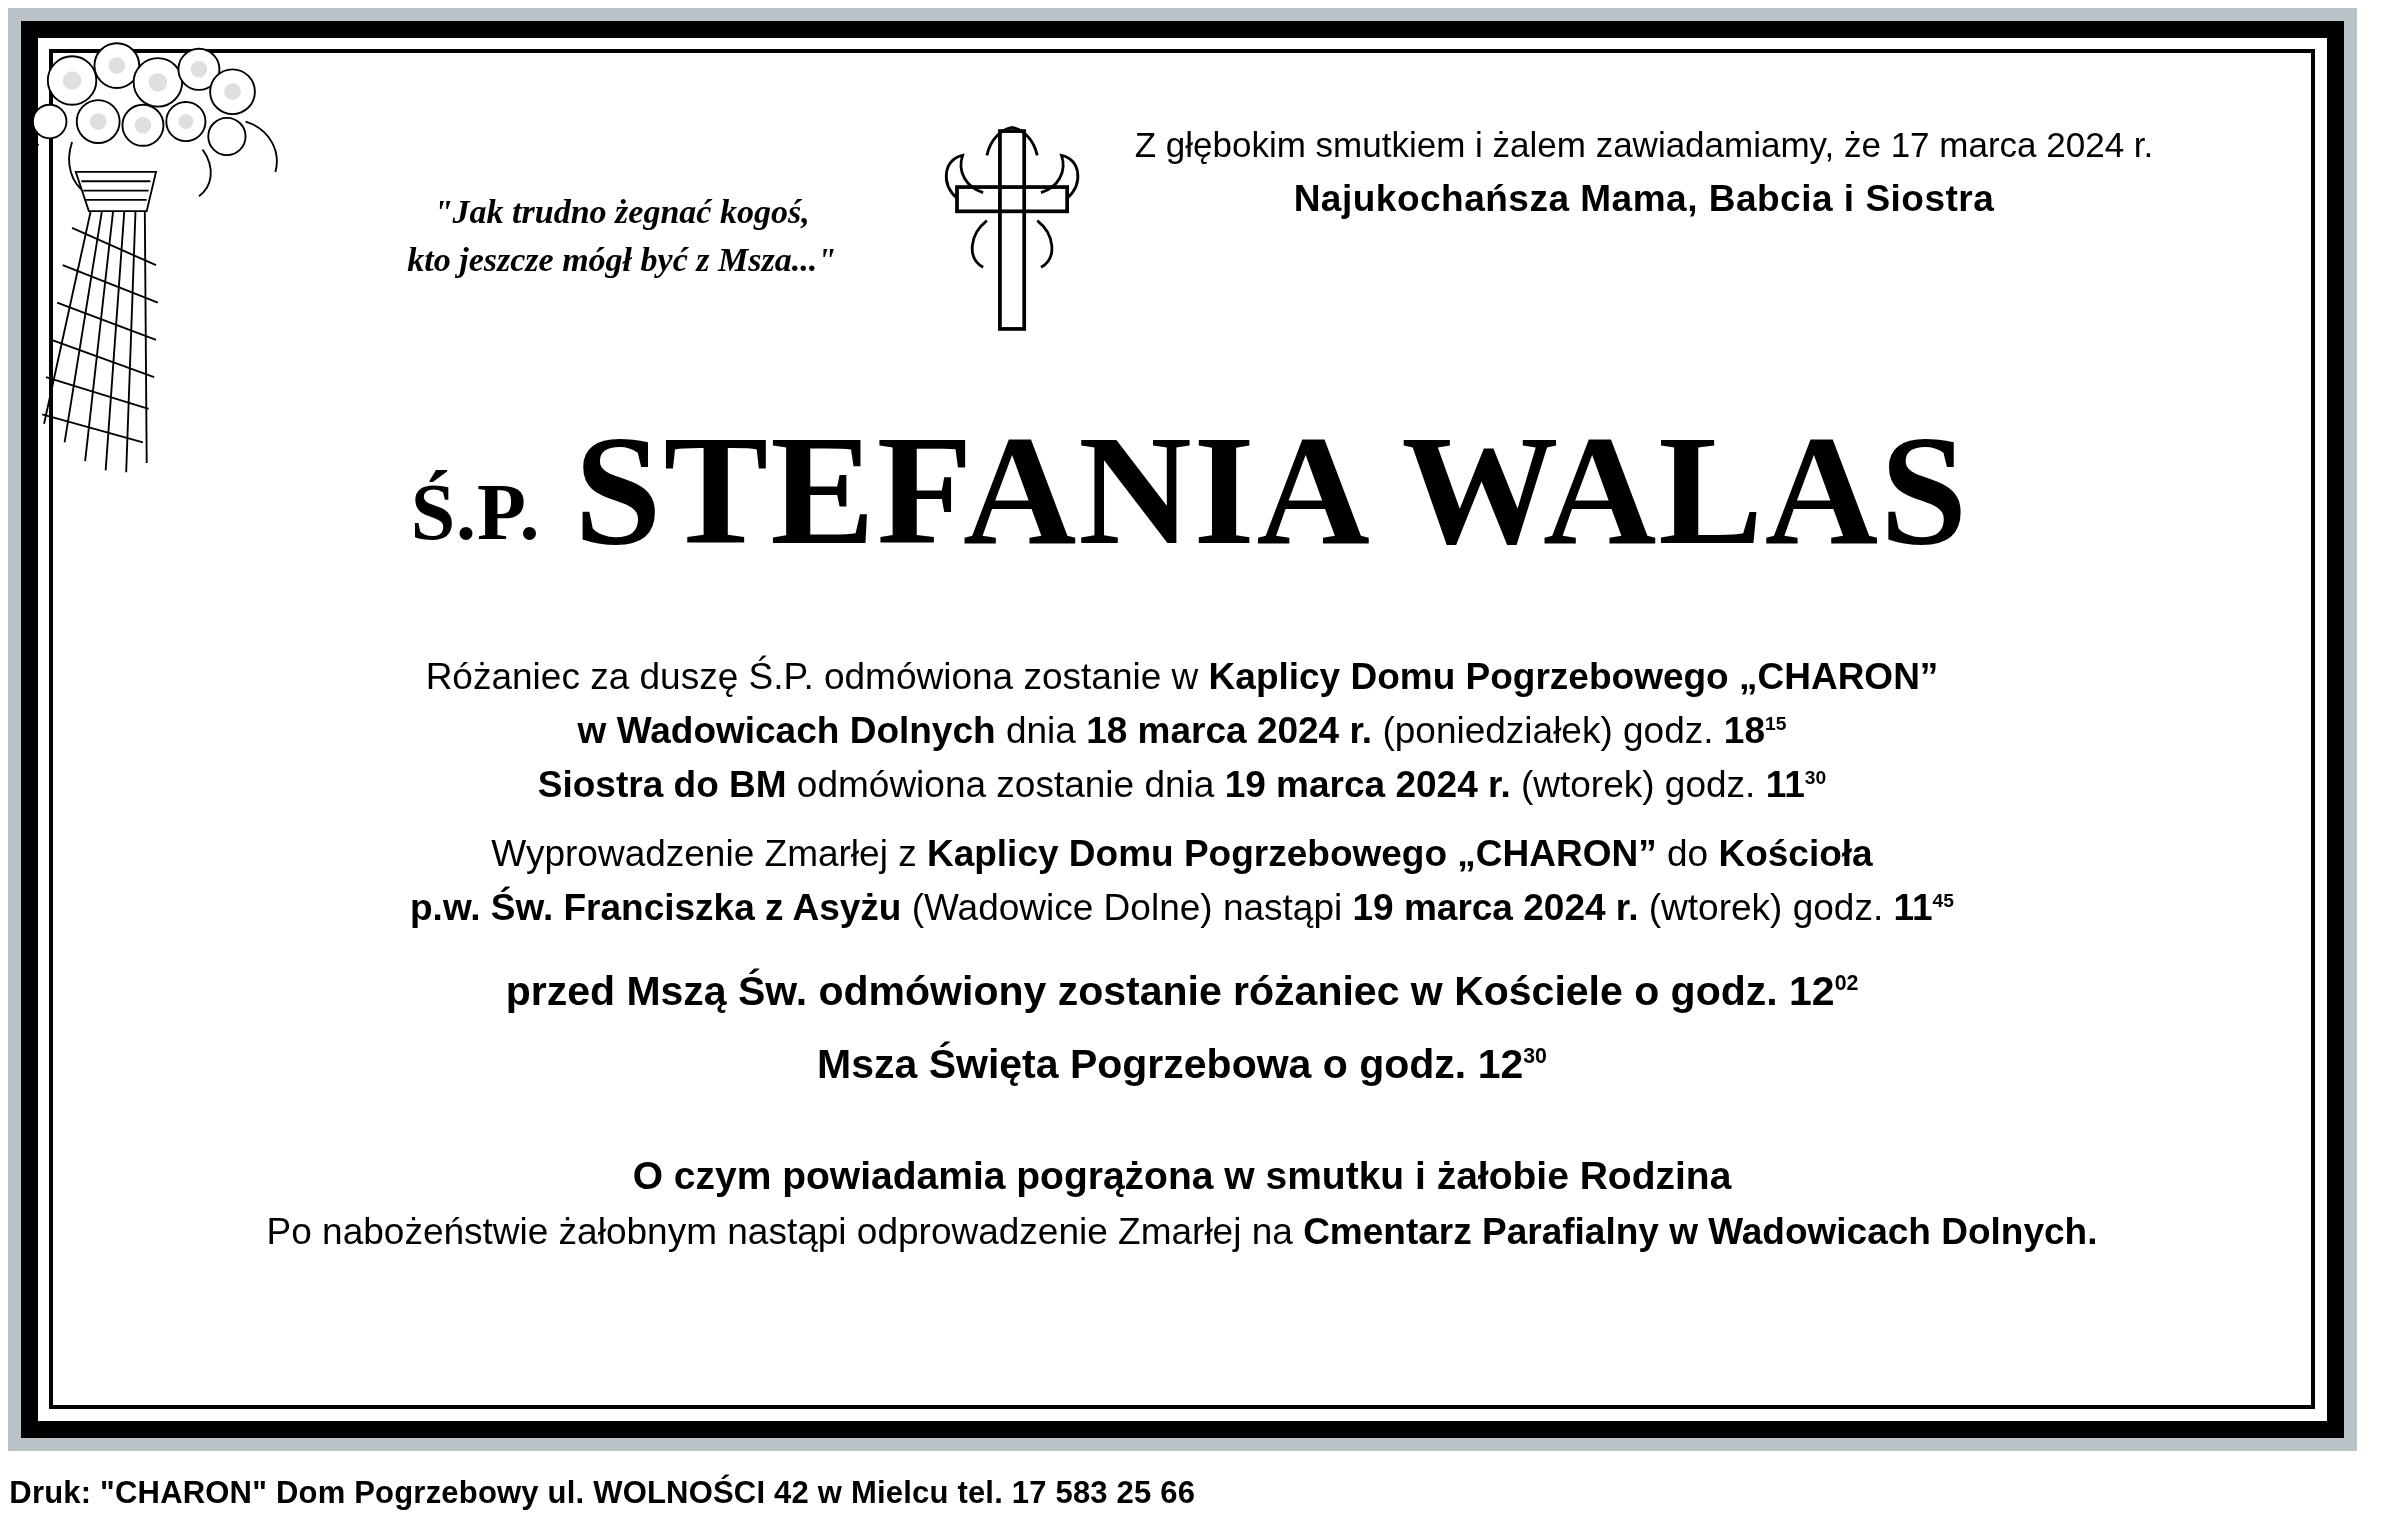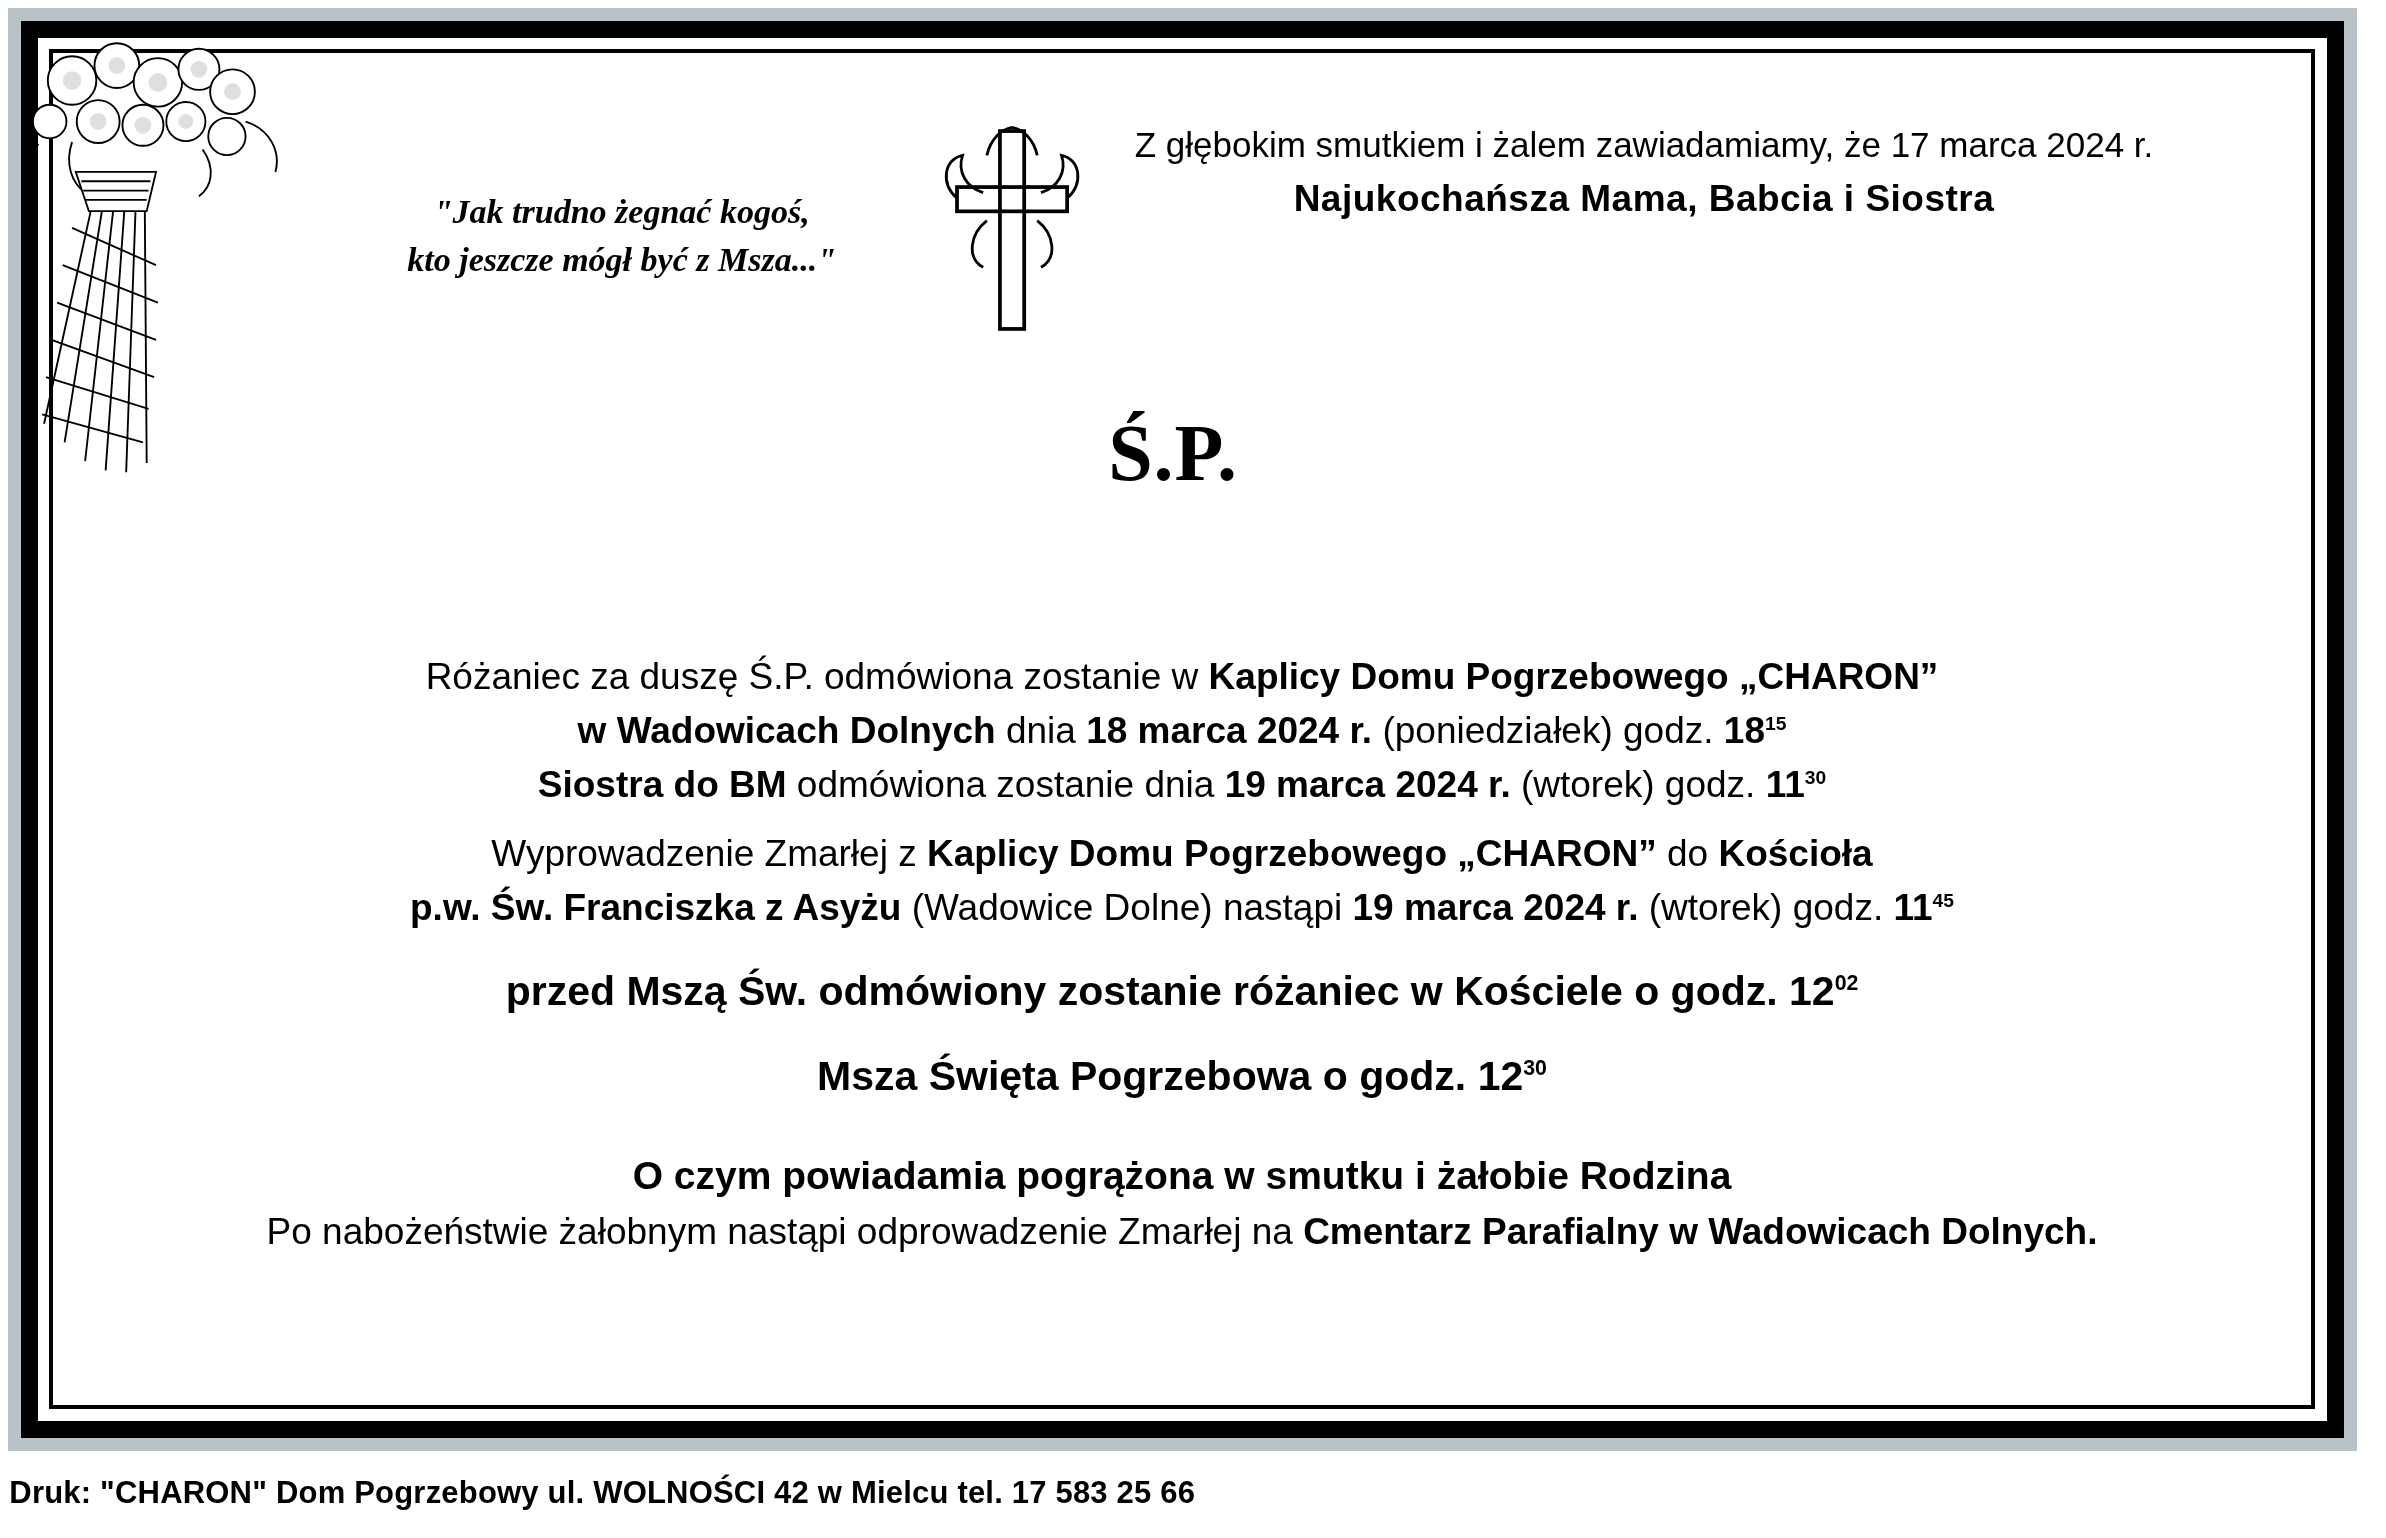--- a/index.html
+++ b/index.html
@@ -240,20 +240,21 @@
         </svg>
 
         <div class="announce">
           <div class="ln1">Z głębokim smutkiem i żalem zawiadamiamy, że 17 marca 2024  r.</div>
           <div class="ln3">Najukochańsza  Mama, Babcia i Siostra</div>
         </div>
       </div>
 
       <div class="name-row">
         <span class="sp-prefix">Ś.P.</span>
+        <span class="name-main">STEFANIA WALAS</span>
       </div>
 
       <div class="body-block blk-rosary">
         <div class="line">
           <span>Różaniec za duszę Ś.P.  odmówiona zostanie w </span><b>Kaplicy Domu Pogrzebowego „CHARON”</b>
         </div>
         <div class="line">
           <b>w Wadowicach Dolnych</b><span> dnia </span><b>18 marca 2024 r.</b><span> (poniedziałek) godz. </span><b>18</b><sup>15</sup>
         </div>
         <div class="line">
@@ -267,21 +268,21 @@
         </div>
         <div class="line">
           <b>p.w. Św. Franciszka z Asyżu</b><span> (Wadowice Dolne) nastąpi </span><b>19 marca 2024 r.</b><span> (wtorek) godz. </span><b>11</b><sup>45</sup>
         </div>
       </div>
 
       <div class="body-block blk-mass">
         <div class="line big">
           <span>przed Mszą Św. odmówiony zostanie różaniec w Kościele o godz. </span><span>12</span><sup>02</sup>
         </div>
-        <div class="line big" style="margin-top:25px;text-align:center;">
+        <div class="line big" style="margin-top:13px;text-align:center;">
           <span>Msza Święta Pogrzebowa o godz. </span><span>12</span><sup>30</sup>
         </div>
       </div>
 
       <div class="body-block blk-closing">
         <div class="line mid" style="margin-top:18.6px;">O czym powiadamia pogrążona w smutku i żałobie Rodzina</div>
         <div class="line">
           <span>Po nabożeństwie żałobnym nastąpi odprowadzenie Zmarłej na </span><b>Cmentarz Parafialny w Wadowicach Dolnych.</b>
         </div>
       </div>

